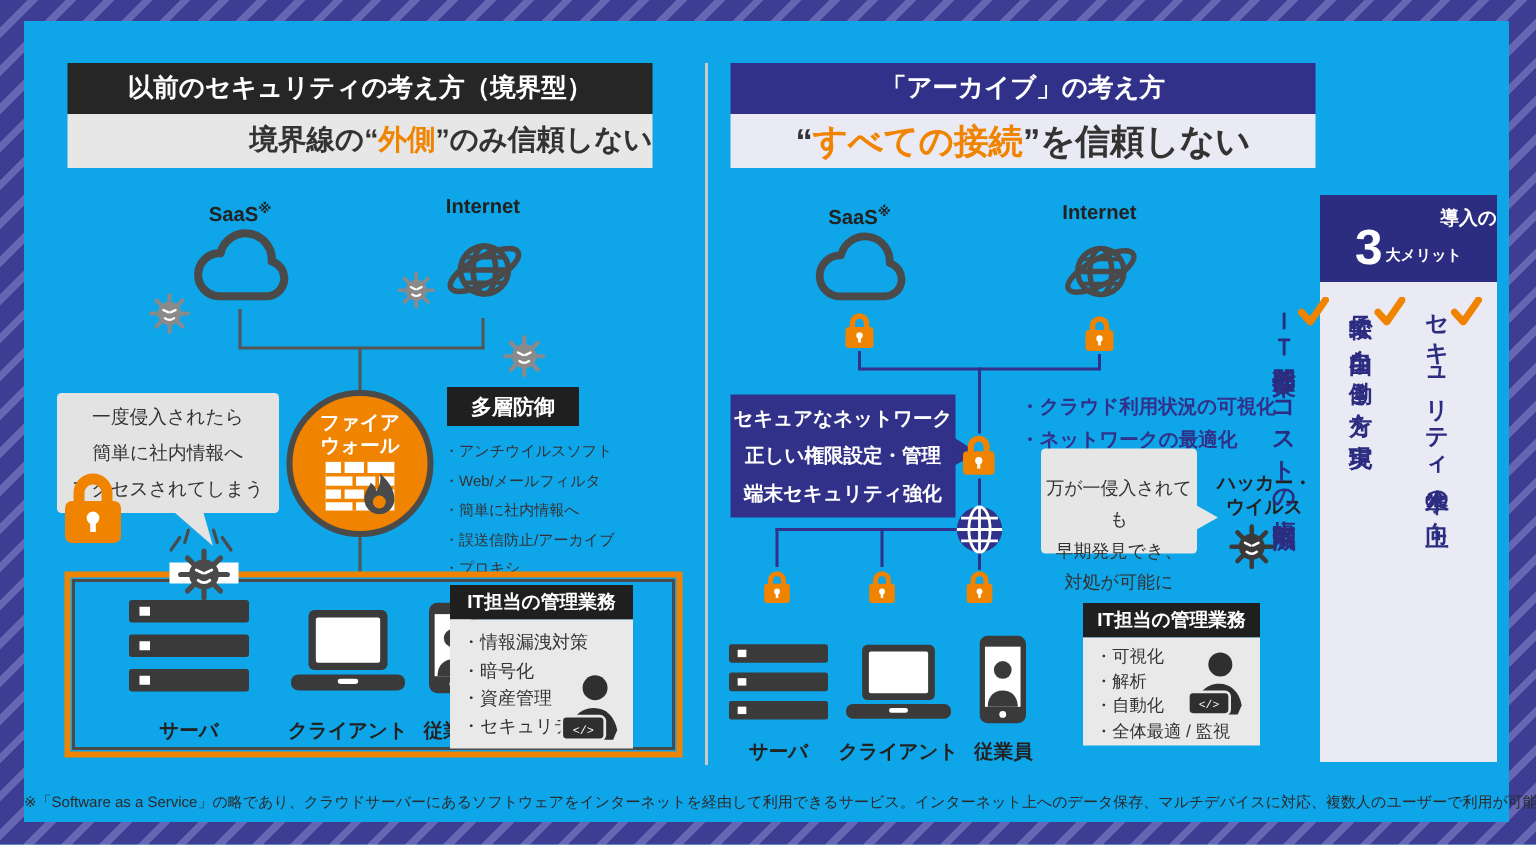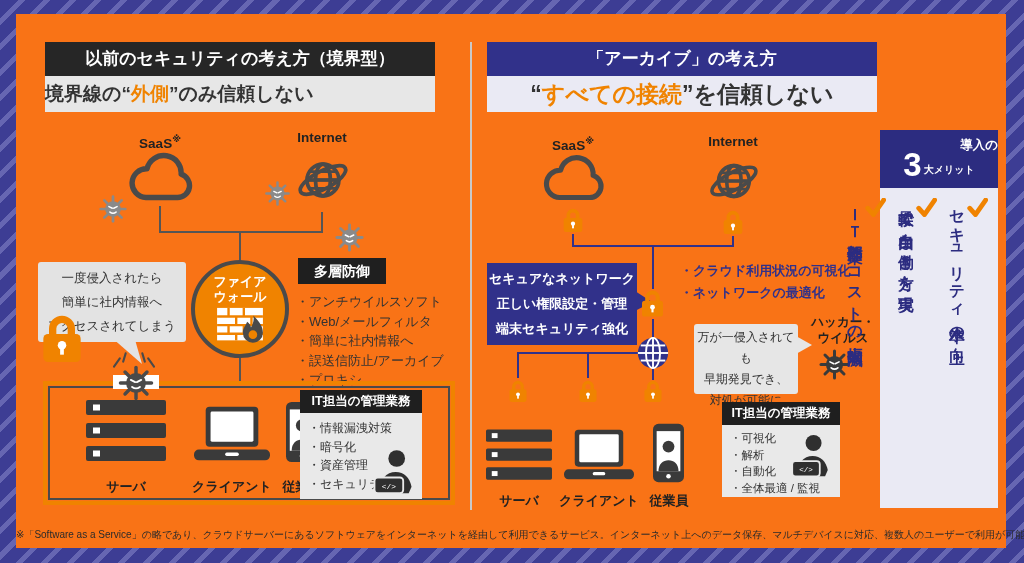--- a/index.html
+++ b/index.html
@@ -1,70 +1,70 @@
 <!DOCTYPE html>
 <html><head>
 <meta charset="utf-8">
 <style>
   html,body{margin:0;padding:0;}
   body{
     width:1024px;height:563px;position:relative;overflow:hidden;
     font-family:"Liberation Sans","DejaVu Sans",sans-serif;
     background:repeating-linear-gradient(135deg,#3D3D94 0px,#3D3D94 13px,#6666B2 13px,#6666B2 18px);
   }
-  .card{position:absolute;left:16px;top:14px;width:990px;height:534px;background:#f97316;}
+  .card{position:absolute;left:16px;top:14px;width:990px;height:534px;background:#0ea5e9;}
   .abs{position:absolute;box-sizing:border-box;}
   .preline{white-space:pre-line;}
   svg{display:block;overflow:visible;}
 
   
   .l-header{left:29px;top:28px;width:390px;height:34px;background:#262626;color:#fff;
     font-size:17px;font-weight:bold;line-height:34px;text-align:center;}
   .r-header{left:471px;top:28px;width:390px;height:34px;background:#31318A;color:#fff;
     font-size:17px;font-weight:bold;line-height:34px;text-align:center;}
   .l-sub{left:29px;top:62px;width:390px;height:36px;background:#E7E7E7;color:#333;
-    font-size:19px;font-weight:bold;line-height:36px;text-align:left;}
+    font-size:19px;font-weight:bold;line-height:36px;text-align:right;}
   .r-sub{left:471px;top:62px;width:390px;height:36px;background:#EAEAF4;color:#333;
     font-size:23px;font-weight:bold;line-height:36px;text-align:center;}
   .hl{color:#F08300;}
   .divider{left:454px;top:28px;width:2px;height:468px;background:#C9C9C9;}
 
   .net-label{font-size:13.5px;font-weight:bold;color:#222;text-align:center;}
   .sup{font-size:9px;vertical-align:super;}
 
   .gline{background:#555;}
   .nline{background:#31318A;}
 
   
   .firewall{left:175px;top:246px;width:98px;height:98px;border-radius:50%;
     background:#F08300;border:4px solid #4a4a4a;text-align:center;z-index:2;}
   .fw-label{color:#fff;font-weight:bold;font-size:13px;line-height:15px;margin-top:10px;}
   .fw-brick{margin:2px auto 0 auto;}
 
   
   .blk-title{background:#1f1f1f;color:#fff;font-weight:bold;text-align:center;}
   .defense-title{left:282px;top:244px;width:88px;height:26px;font-size:14px;line-height:26px;}
-  .defense-list{left:280px;top:278px;width:162px;font-size:13px;color:#333;line-height:19.5px;}
+  .defense-list{left:280px;top:278px;width:162px;font-size:10px;color:#333;line-height:19.5px;}
   .itbox-hd{font-size:12.5px;line-height:23px;}
   .itbox-bd{background:#E9E9E9;color:#333;}
   .l-itbox-hd{left:284px;top:376px;width:122px;height:23px;}
   .l-itbox-bd{left:284px;top:399px;width:122px;height:86px;font-size:12px;line-height:18.5px;padding:6px 0 0 8px;}
   .r-itbox-hd{left:706px;top:388px;width:118px;height:23px;}
   .r-itbox-bd{left:706px;top:411px;width:118px;height:72px;font-size:11.5px;line-height:16.5px;padding:5px 0 0 8px;}
 
   
   .bubble-gray{background:#E3E3E3;color:#333;text-align:center;border-radius:3px;}
   .l-bubble{left:22px;top:248px;width:148px;height:80px;font-size:12.5px;line-height:24px;padding-top:4px;}
   .l-bubble-tail{left:96px;top:327px;width:30px;height:23px;background:#E3E3E3;
     clip-path:polygon(12% 0,78% 0,100% 100%);}
   .n-bubble{left:471px;top:249px;width:150px;height:82px;background:#31318A;color:#fff;
     font-size:13px;font-weight:bold;line-height:25px;text-align:center;padding-top:3px;}
   .n-bubble-tail{left:619px;top:277px;width:17px;height:20px;background:#31318A;
     clip-path:polygon(0 0,100% 55%,0 100%);}
-  .r-bubble{left:678px;top:310px;width:104px;height:70px;background:#E6E6E6;font-size:12px;line-height:21px;padding-top:3px;}
+  .r-bubble{left:678px;top:285px;width:104px;height:70px;background:#E6E6E6;font-size:12px;line-height:21px;padding-top:16px;}
   .r-bubble-tail{left:780px;top:322px;width:16px;height:18px;background:#E6E6E6;
     clip-path:polygon(0 0,100% 50%,0 100%);}
 
   .bullets{left:664px;top:246px;width:195px;color:#31318A;font-size:13px;font-weight:bold;line-height:22px;}
   .hacker-label{left:788px;top:300px;width:78px;font-size:12.5px;font-weight:bold;color:#222;line-height:16px;text-align:center;}
 
   
   .box-outer{left:27px;top:367px;width:412px;height:124px;border:4px solid #F08300;z-index:1;}
   .box-inner{position:absolute;left:1px;top:1px;right:1px;bottom:1px;border:2.5px solid #4a4a4a;}
   .patch{left:97px;top:361px;width:46px;height:14px;background:#fff;z-index:3;}

